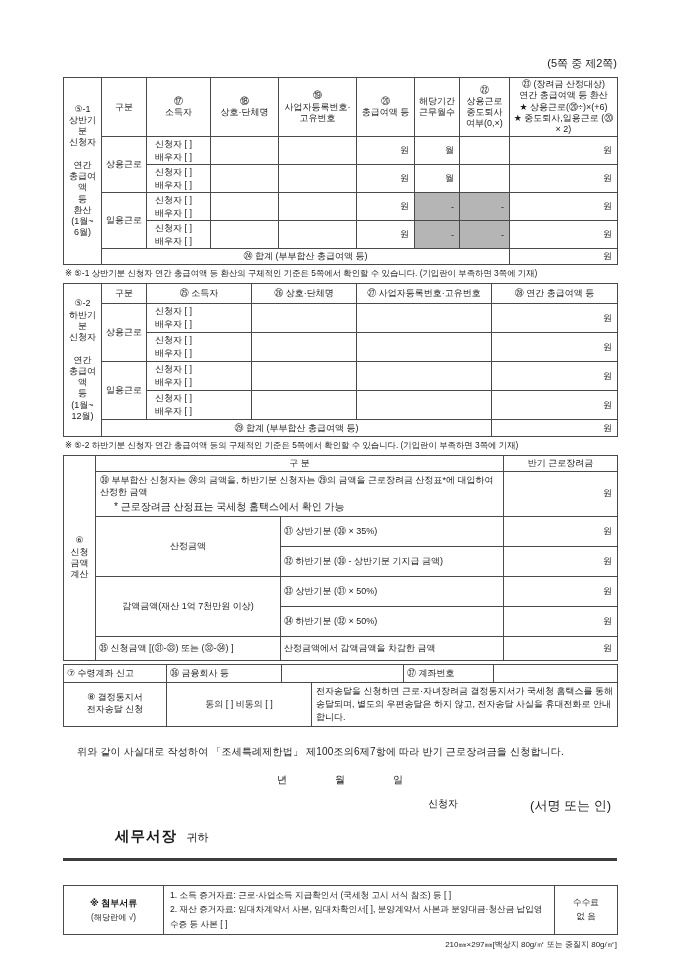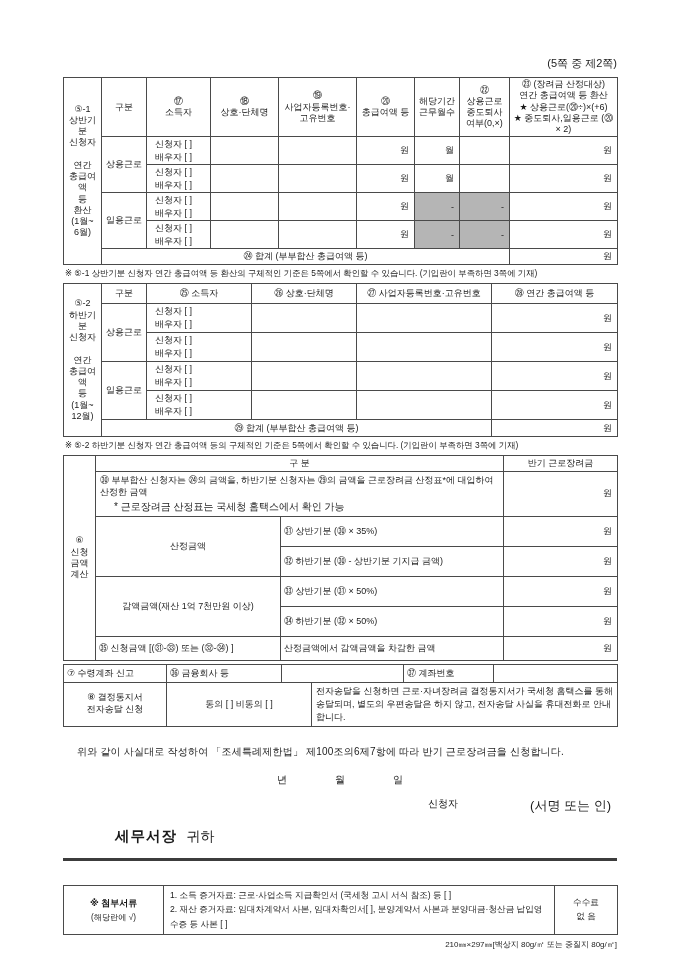--- a/index.html
+++ b/index.html
@@ -31,21 +31,21 @@
   .r30cell .main { line-height:1.35; }
   .r30cell .note { font-size:10px; padding-left:14px; margin-top:1px; }
 
   .decl { margin-top:18px; font-size:10px; padding-left:14px; letter-spacing:0.2px; }
   .dateline { display:flex; justify-content:center; gap:48px; margin-top:14px; font-size:10px; }
   .signline { display:flex; justify-content:flex-end; margin-top:10px; font-size:10px; }
   .signline .who { margin-right:72px; }
   .signline .how { margin-right:6px; font-size:13px;text-align:center; }
   .recipient { margin-top:12px; padding-left:52px; }
   .recipient .big { font-size:14.5px; font-weight:bold; letter-spacing:1px; }
-  .recipient .suffix { font-size:14px; margin-left:5px; }
+  .recipient .suffix { font-size:11px; margin-left:5px; }
   .divider { margin-top:12px; border-top:3px solid #3c3c3c; height:0; }
 
   table.attach { margin-top:24px;border-radius:14px; }
   table.attach td { font-size:8.6px; }
   .attach-label { text-align:center; }
   .attach-label .t1 { font-weight:bold; font-size:9px; }
   .attach-label .t2 { font-size:8.2px; margin-top:2px; }
   .attach-items div { line-height:1.7; text-align:left; }
   .fee { text-align:center; white-space:pre-line; line-height:1.6; }
   .paper-spec { text-align:right; font-size:8px; margin-top:4px; color:#222; }

